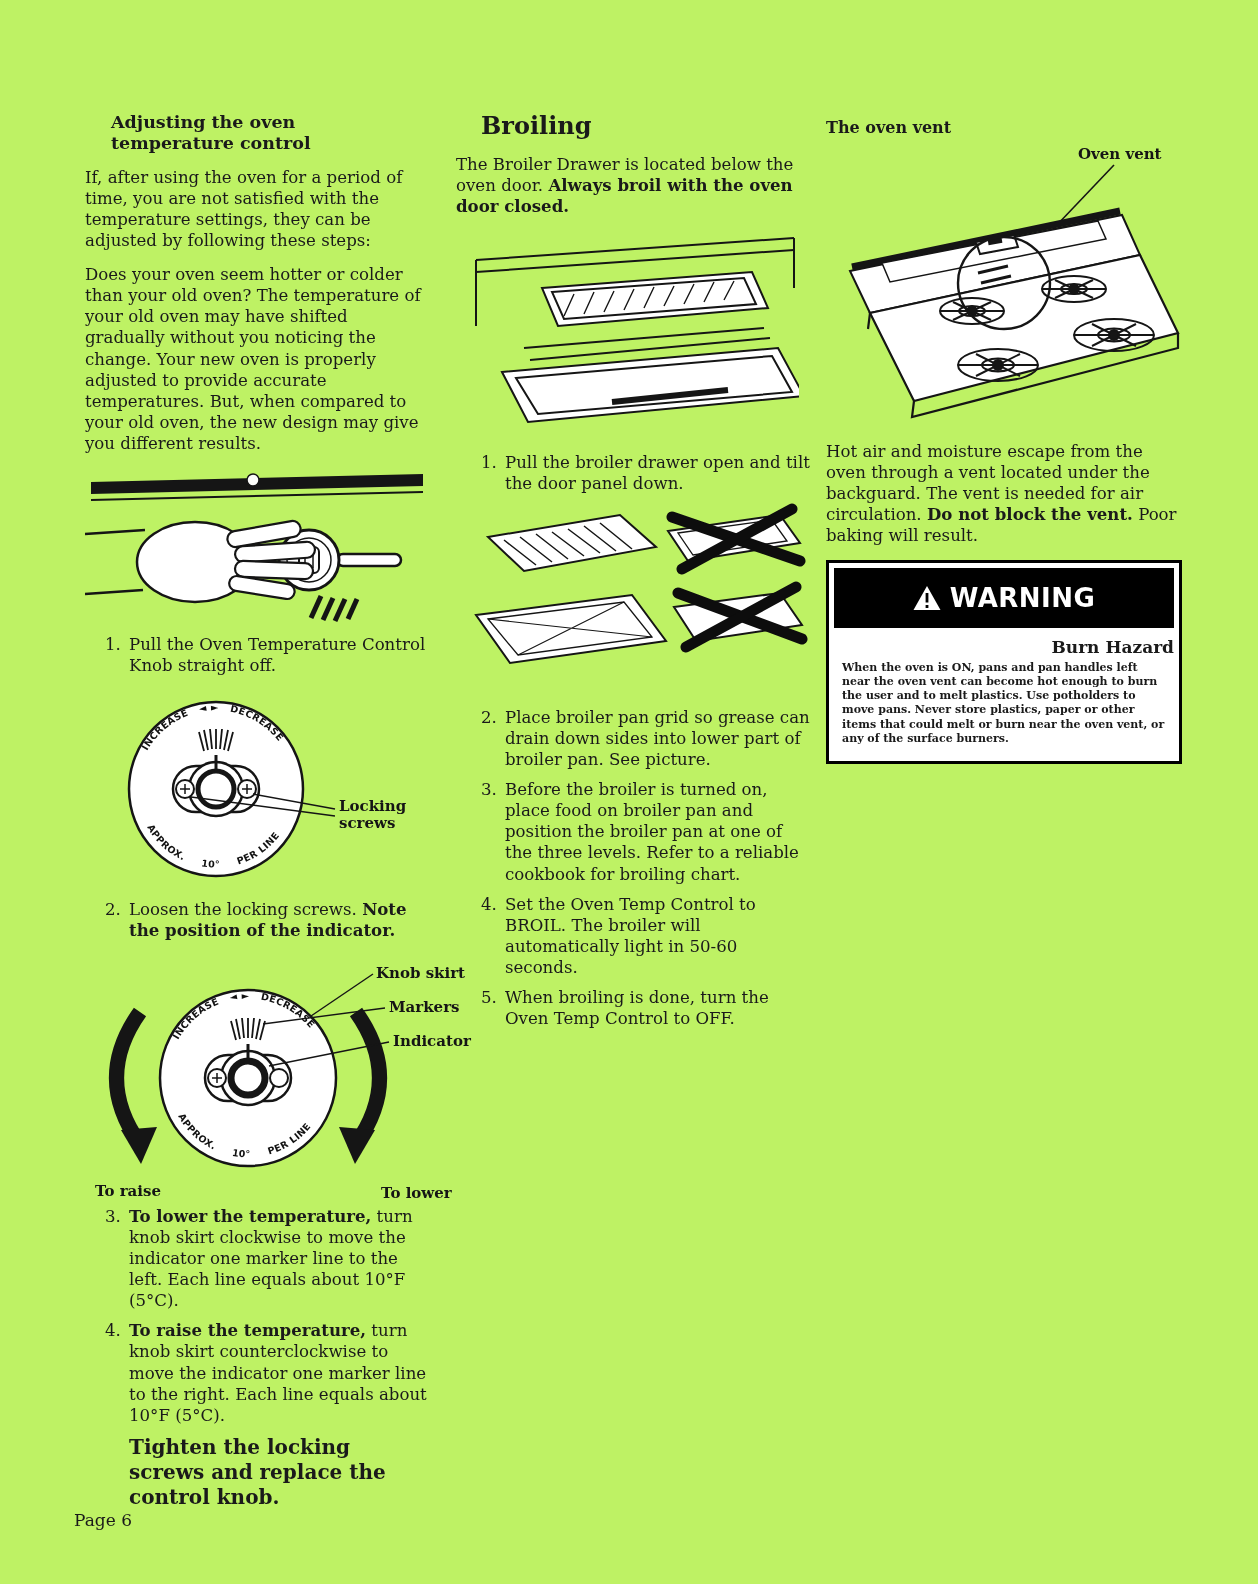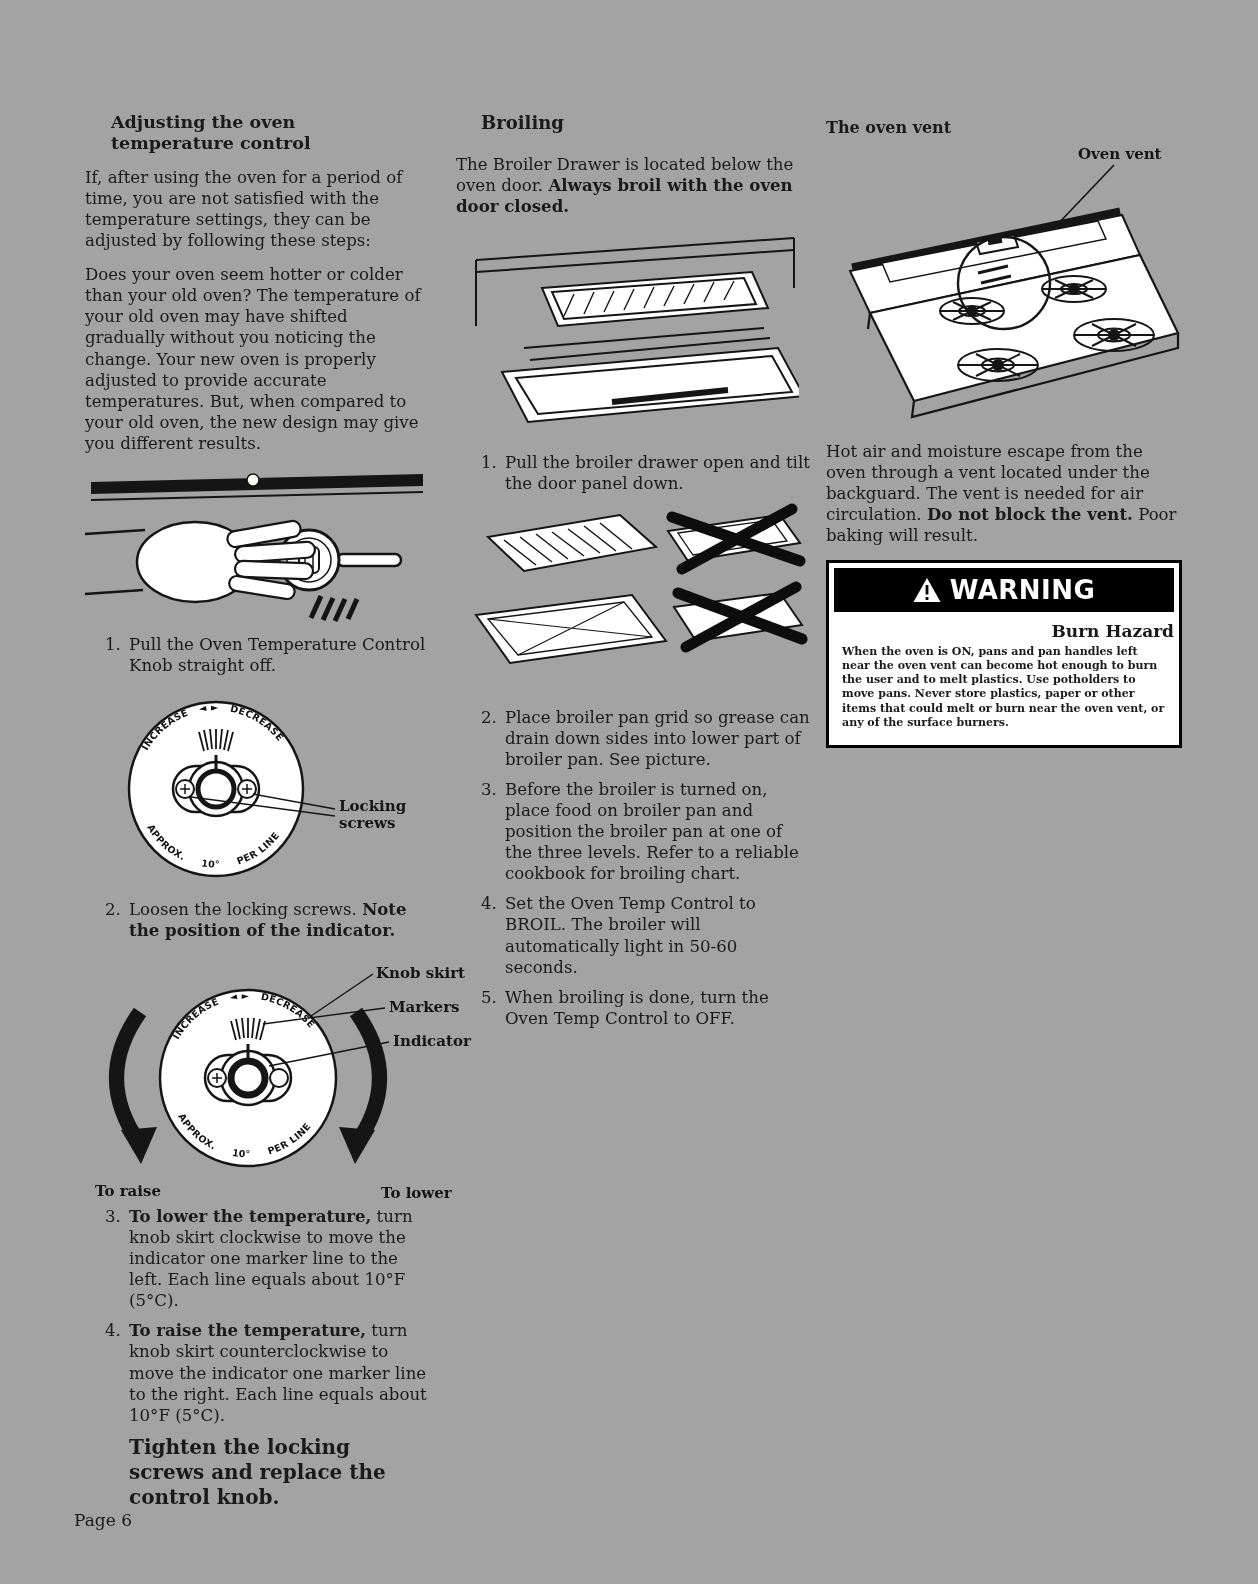--- a/index.html
+++ b/index.html
@@ -1,45 +1,45 @@
 <!DOCTYPE html>
 <html><head>
 <meta charset="utf-8">
 <style>
   *{margin:0;padding:0;box-sizing:border-box}
   html,body{background:#e8e8e6}
-  .page{position:relative;width:1258px;height:1584px;background:#a3a3a3;
+  .page{position:relative;width:1258px;height:1584px;background:#bef264;
         font-family:"DejaVu Serif","Liberation Serif",serif;color:#1a1a1a;overflow:hidden}
   .col{position:absolute}
   #col1{left:85px;top:112px;width:346px}
   #col2{left:456px;top:112px;width:354px}
   #col3{left:826px;top:118px;width:356px}
   h2{font-size:17.5px;line-height:1.2;margin-bottom:13px;font-weight:bold}
   #col1 h2{padding-left:26px;width:330px}
-  #col2 h2{padding-left:25px;font-size:18px;margin-bottom:20px}
+  #col2 h2{padding-left:25px;font-size:24px;margin-bottom:13px}
   #col3 h2{font-size:16px;margin-bottom:6px}
   p{font-size:16.6px;line-height:1.27;margin-bottom:13px}
   .steps{margin-left:20px;margin-top:4px}
   #col2 .steps{margin-left:25px}
   .step{display:flex;font-size:16.6px;line-height:1.27;margin-bottom:9px}
   .step .num{flex:none;width:24px}
   .step .txt{flex:1}
   .tighten{font-weight:bold;margin-left:44px;margin-top:4px;font-size:20px;line-height:1.27}
   .illus{display:block}
   .illus-knob{margin:14px 0 8px 0}
   .illus-dial1{margin:4px 0 2px -4px}
   .illus-dial2{margin:2px 0 4px -2px}
   .illus-drawer{margin:4px 0 10px 8px}
   .illus-pans{margin:4px 0 12px 4px}
   .illus-range{margin:2px 0 6px 0}
   svg text{font-family:"DejaVu Serif",serif;fill:#151515}
   svg text.arc{font-family:"DejaVu Sans",sans-serif;font-size:9.5px;font-weight:bold;letter-spacing:.4px;fill:#111}
   svg text.callout{font-weight:bold;font-size:15px}
   .warnbox{border:3px solid #000;padding:5px;margin-top:10px;background:#fff}
-  .warnhead{background:#000;color:#fff;height:44px;display:flex;align-items:center;justify-content:center;gap:9px}
+  .warnhead{background:#000;color:#fff;height:60px;display:flex;align-items:center;justify-content:center;gap:9px}
   .warnhead .wtitle{font-family:"DejaVu Sans",sans-serif;font-weight:bold;font-size:26px;letter-spacing:.5px}
   .warnsub{text-align:right;font-weight:bold;font-size:17px;margin:9px 0 4px}
   .warntext{font-weight:bold;font-size:11px;line-height:1.3;padding:0 8px 10px}
   .footer{position:absolute;left:74px;top:1510px;font-size:17px}
 </style>
 </head>
 <body>
 
 <div class="page">
 

